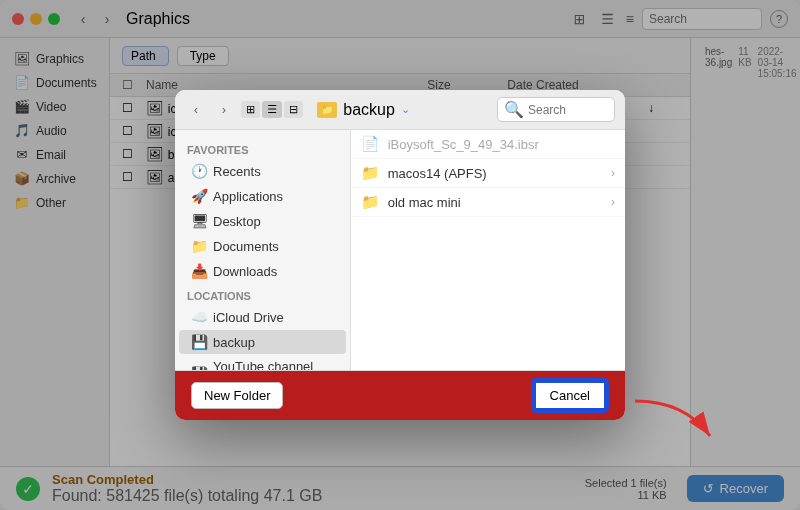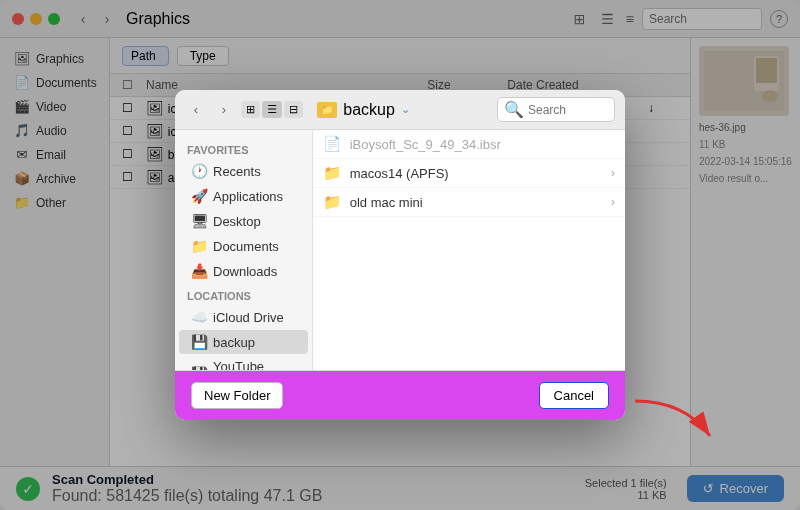--- a/index.html
+++ b/index.html
@@ -53,27 +53,27 @@
     .col-date { flex: 1; }
     .col-action { width: 30px; }
 
     .table-row { display: flex; align-items: center; padding: 3px 12px; border-bottom: 1px solid #f0f0f0; font-size: 12px; }
     .file-icon { font-size: 14px; margin-right: 4px; }
 
     
     .status-bar { height: 44px; background: #f5f5f5; border-top: 1px solid #d0d0d0; display: flex; align-items: center; padding: 0 16px; gap: 12px; flex-shrink: 0; }
     .scan-complete-icon { width: 24px; height: 24px; background: #34c759; border-radius: 50%; display: flex; align-items: center; justify-content: center; color: white; font-size: 14px; }
     .status-text { flex: 1; }
-    .status-title { font-size: 13px; font-weight: 600; color: #0f172a; }
+    .status-title { font-size: 13px; font-weight: 600; color: #a16207; }
     .status-sub { font-size: 16px; color: #666; }
     .selected-info { font-size: 11px; color: #555; text-align: right; margin-right: 8px; }
     .recover-btn { background: #4a90d9; color: white; border: none; border-radius: 6px; padding: 6px 16px; font-size: 13px; font-weight: 500; cursor: pointer; display: flex; align-items: center; gap: 6px; }
 
     
-    .preview-panel { width: 110px; background: #f5f5f5; border-left: 1px solid #d0d0d0; padding: 8px; flex-shrink: 0; display: flex; flex-direction: column; gap: 6px; }
+    .preview-panel { width: 110px; background: #f5f5f5; border-left: 1px solid #d0d0d0; padding: 8px; flex-shrink: 0; display: flex; flex-direction: row; gap: 6px; }
     .preview-img { width: 90px; height: 70px; background: #e0d8cc; border-radius: 4px; display: flex; align-items: center; justify-content: center; overflow: hidden; }
     .preview-text { font-size: 10px; color: #666; }
     .preview-detail { font-size: 10px; color: #888; }
 
     
     .modal-overlay { position: absolute; top: 0; left: 0; width: 800px; height: 510px; background: rgba(0,0,0,0.3); display: flex; align-items: center; justify-content: center; z-index: 100; }
 
     .modal { width: 450px; background: #f5f5f5; border-radius: 10px; box-shadow: 0 20px 60px rgba(0,0,0,0.4); overflow: hidden; }
 
     .modal-toolbar { height: 40px; background: #ececec; border-bottom: 1px solid #d8d8d8; display: flex; align-items: center; padding: 0 10px; gap: 6px; }
@@ -85,37 +85,37 @@
     .modal-location { display: flex; align-items: center; gap: 6px; flex: 1; margin: 0 8px; }
     .folder-icon-badge { width: 20px; height: 16px; background: #f0c040; border-radius: 2px; display: flex; align-items: center; justify-content: center; font-size: 10px; }
     .location-chevron { color: #4a90d9; font-size: 11px; cursor: pointer; }
 
     .modal-search { display: flex; align-items: center; gap: 4px; background: white; border: 1px solid #ccc; border-radius: 5px; padding: 2px 6px; }
     .modal-search input { border: none; outline: none; font-size: 12px; width: 80px; background: transparent; }
 
     
     .modal-body { display: flex; height: 240px; }
 
-    .modal-sidebar { width: 138px; background: #f5f5f5; border-right: 1px solid #e0e0e0; overflow-y: auto; padding: 8px 0; flex-shrink: 0; }
+    .modal-sidebar { width: 176px; background: #f5f5f5; border-right: 1px solid #e0e0e0; overflow-y: auto; padding: 8px 0; flex-shrink: 0; }
     .modal-section-label { font-size: 11px; color: #888; font-weight: 600; padding: 6px 12px 2px; text-transform: uppercase; }
     .modal-sidebar-item { display: flex; align-items: center; gap: 6px; padding: 4px 12px; cursor: pointer; font-size: 13px; color: #333; border-radius: 4px; margin: 1px 4px; }
     .modal-sidebar-item.active { background: #d8d8d8; }
     .modal-sidebar-icon { font-size: 14px; width: 16px; text-align: center; }
 
     .modal-content { flex: 1; background: white; overflow-y: auto; }
     .modal-file-row { display: flex; align-items: center; padding: 5px 10px; font-size: 13px; color: #333; cursor: pointer; border-bottom: 1px solid #f5f5f5; }
     .modal-folder-icon { font-size: 15px; margin-right: 8px; color: #4a90d9; }
     .modal-chevron { margin-left: auto; color: #aaa; font-size: 12px; }
     .modal-file-dim { color: #aaa; }
 
     
-    .modal-footer { height: 50px; background: #d946ef; border-top: 1px solid #d8d8d8; display: flex; align-items: center; justify-content: space-between; padding: 0 16px; }
+    .modal-footer { height: 50px; background: #b91c1c; border-top: 1px solid #d8d8d8; display: flex; align-items: center; justify-content: space-between; padding: 0 16px; }
     .new-folder-btn { background: white; border: 1px solid #bbb; border-radius: 5px; padding: 5px 12px; font-size: 13px; cursor: pointer; }
     .modal-footer-right { display: flex; gap: 10px; }
-    .cancel-btn { background: white; border: 1px solid #1d4ed8; border-radius: 5px; padding: 5px 14px; font-size: 13px; cursor: pointer; }
+    .cancel-btn { background: white; border: 5px solid #1d4ed8; border-radius: 5px; padding: 5px 14px; font-size: 13px; cursor: pointer; }
     .select-btn { background: #4a90d9; color: white; border: none; border-radius: 5px; padding: 5px 16px; font-size: 13px; cursor: pointer; font-weight: 500; }
 
     
     .arrow-annotation { position: absolute; bottom: 55px; right: 75px; z-index: 200; pointer-events: none; }
   </style>
 </head>
 <body>
 
 <div class="app-window">
 

